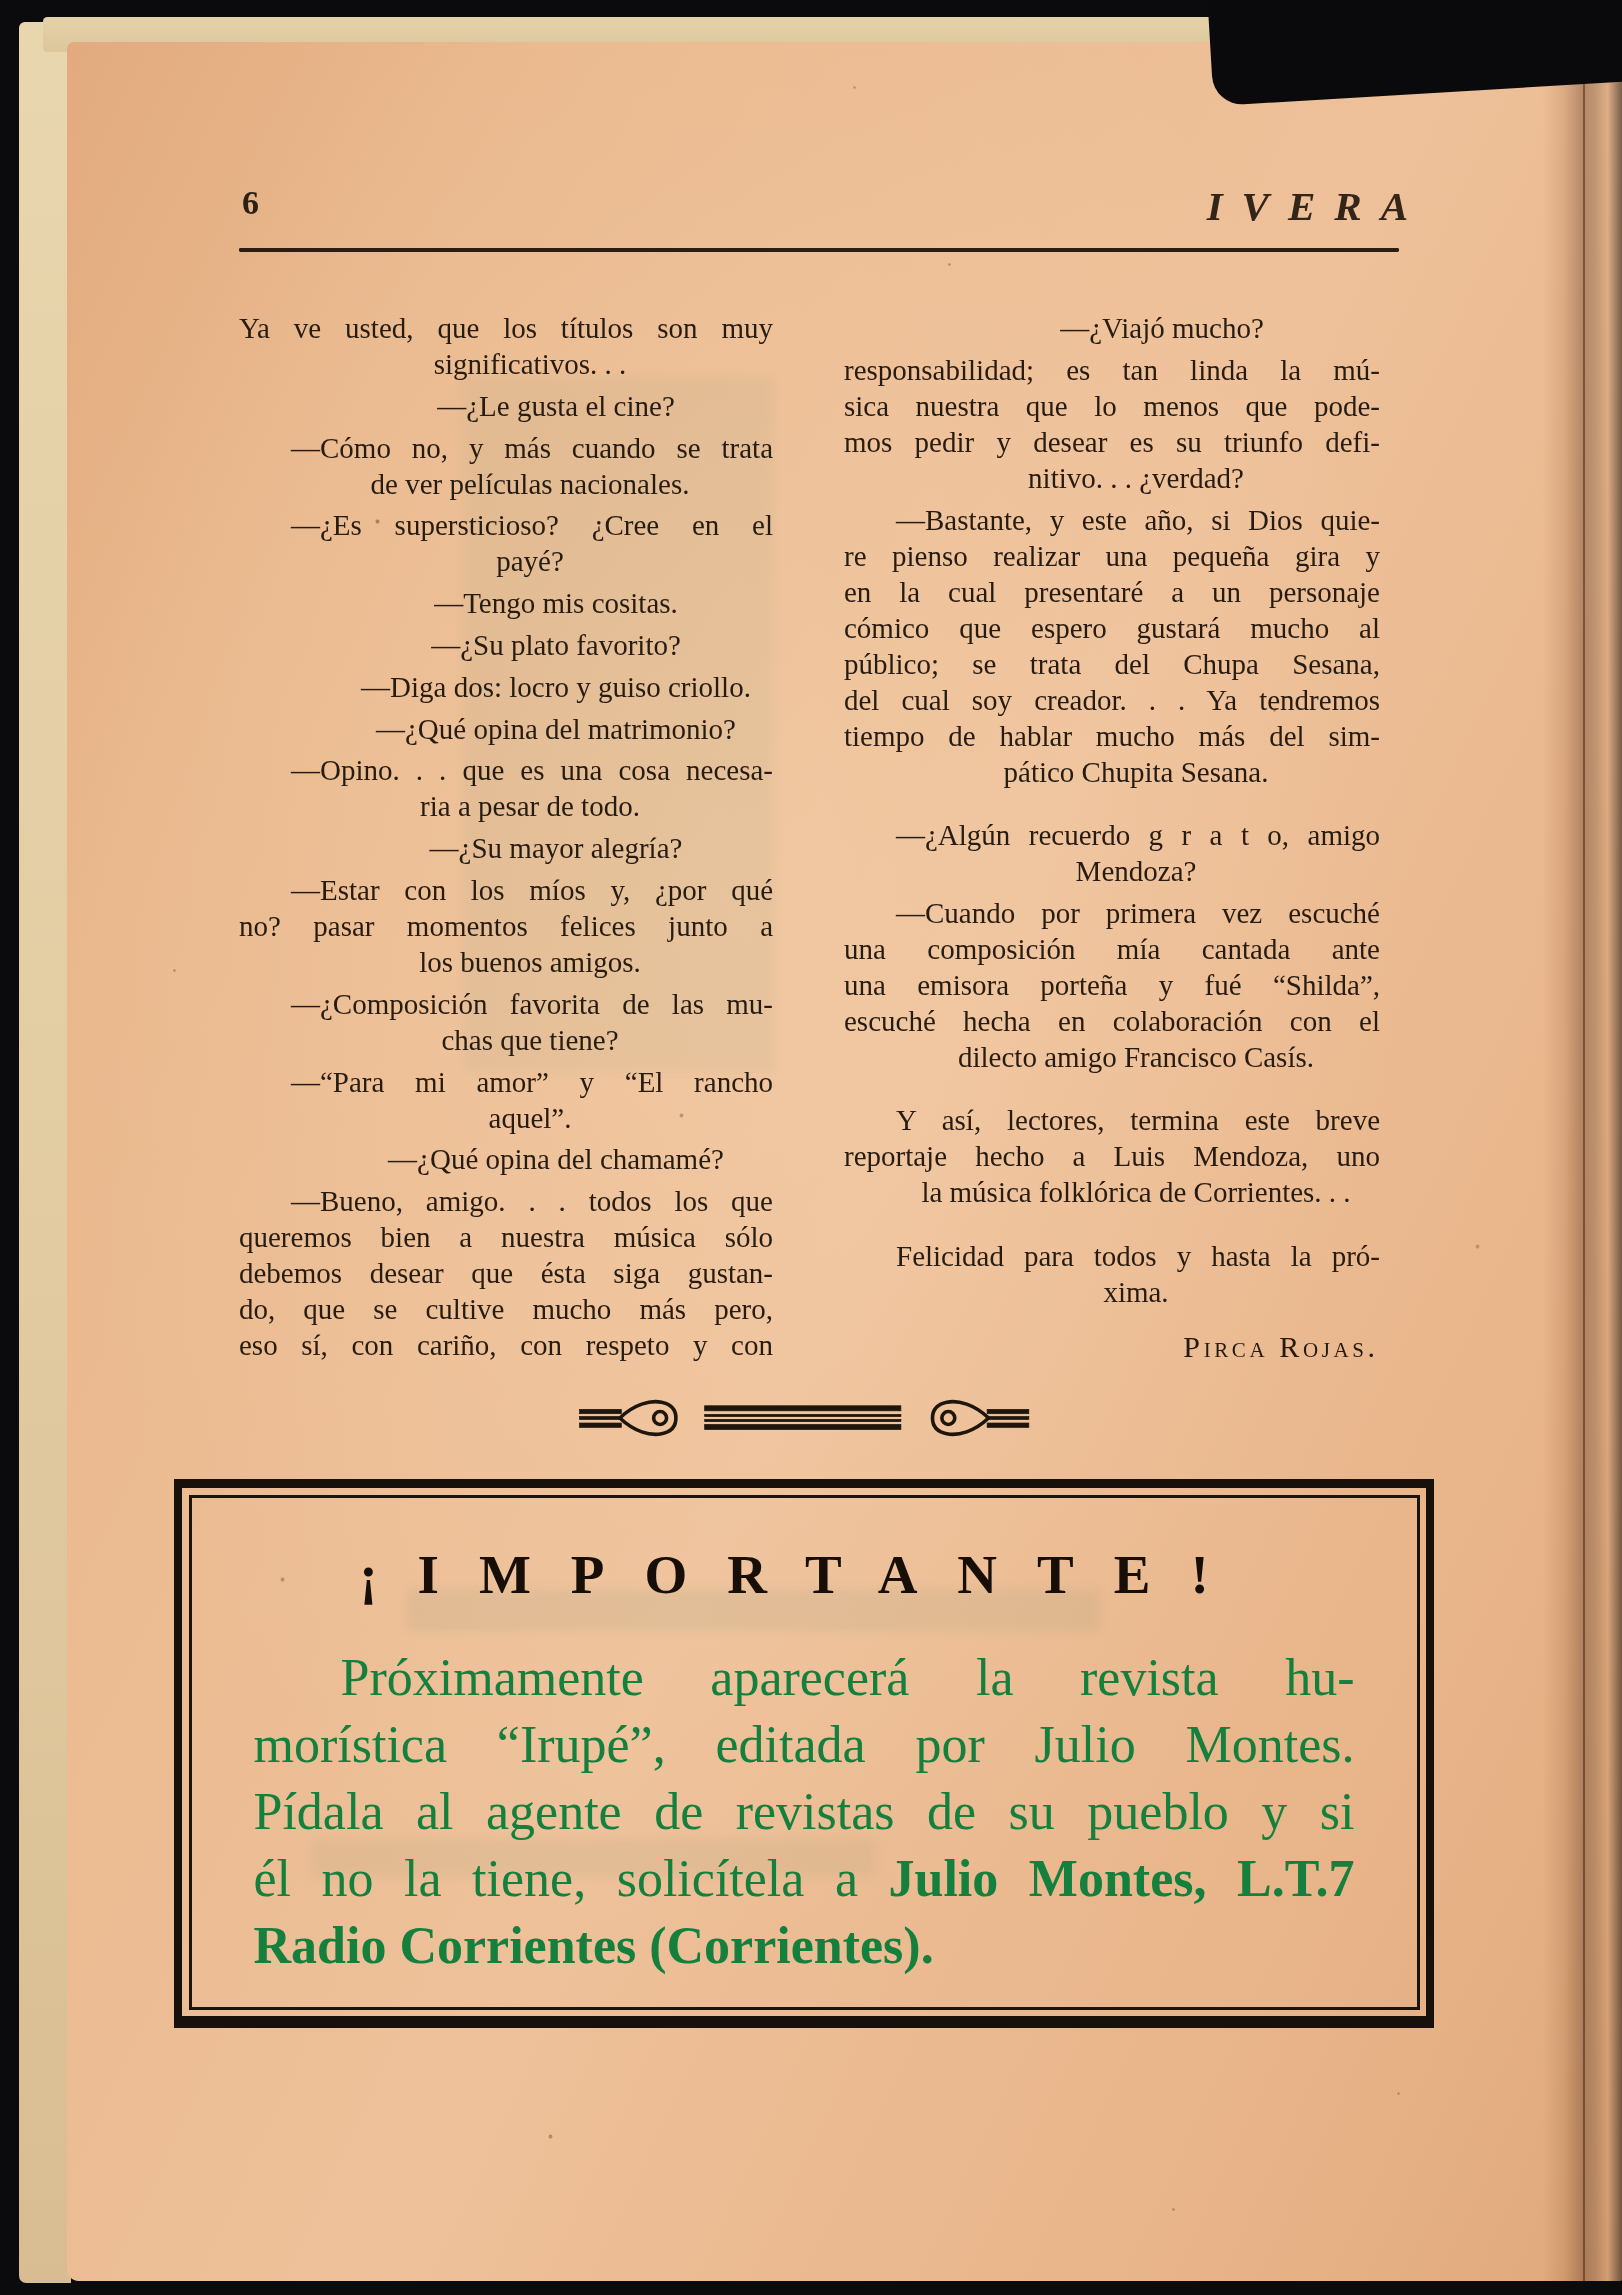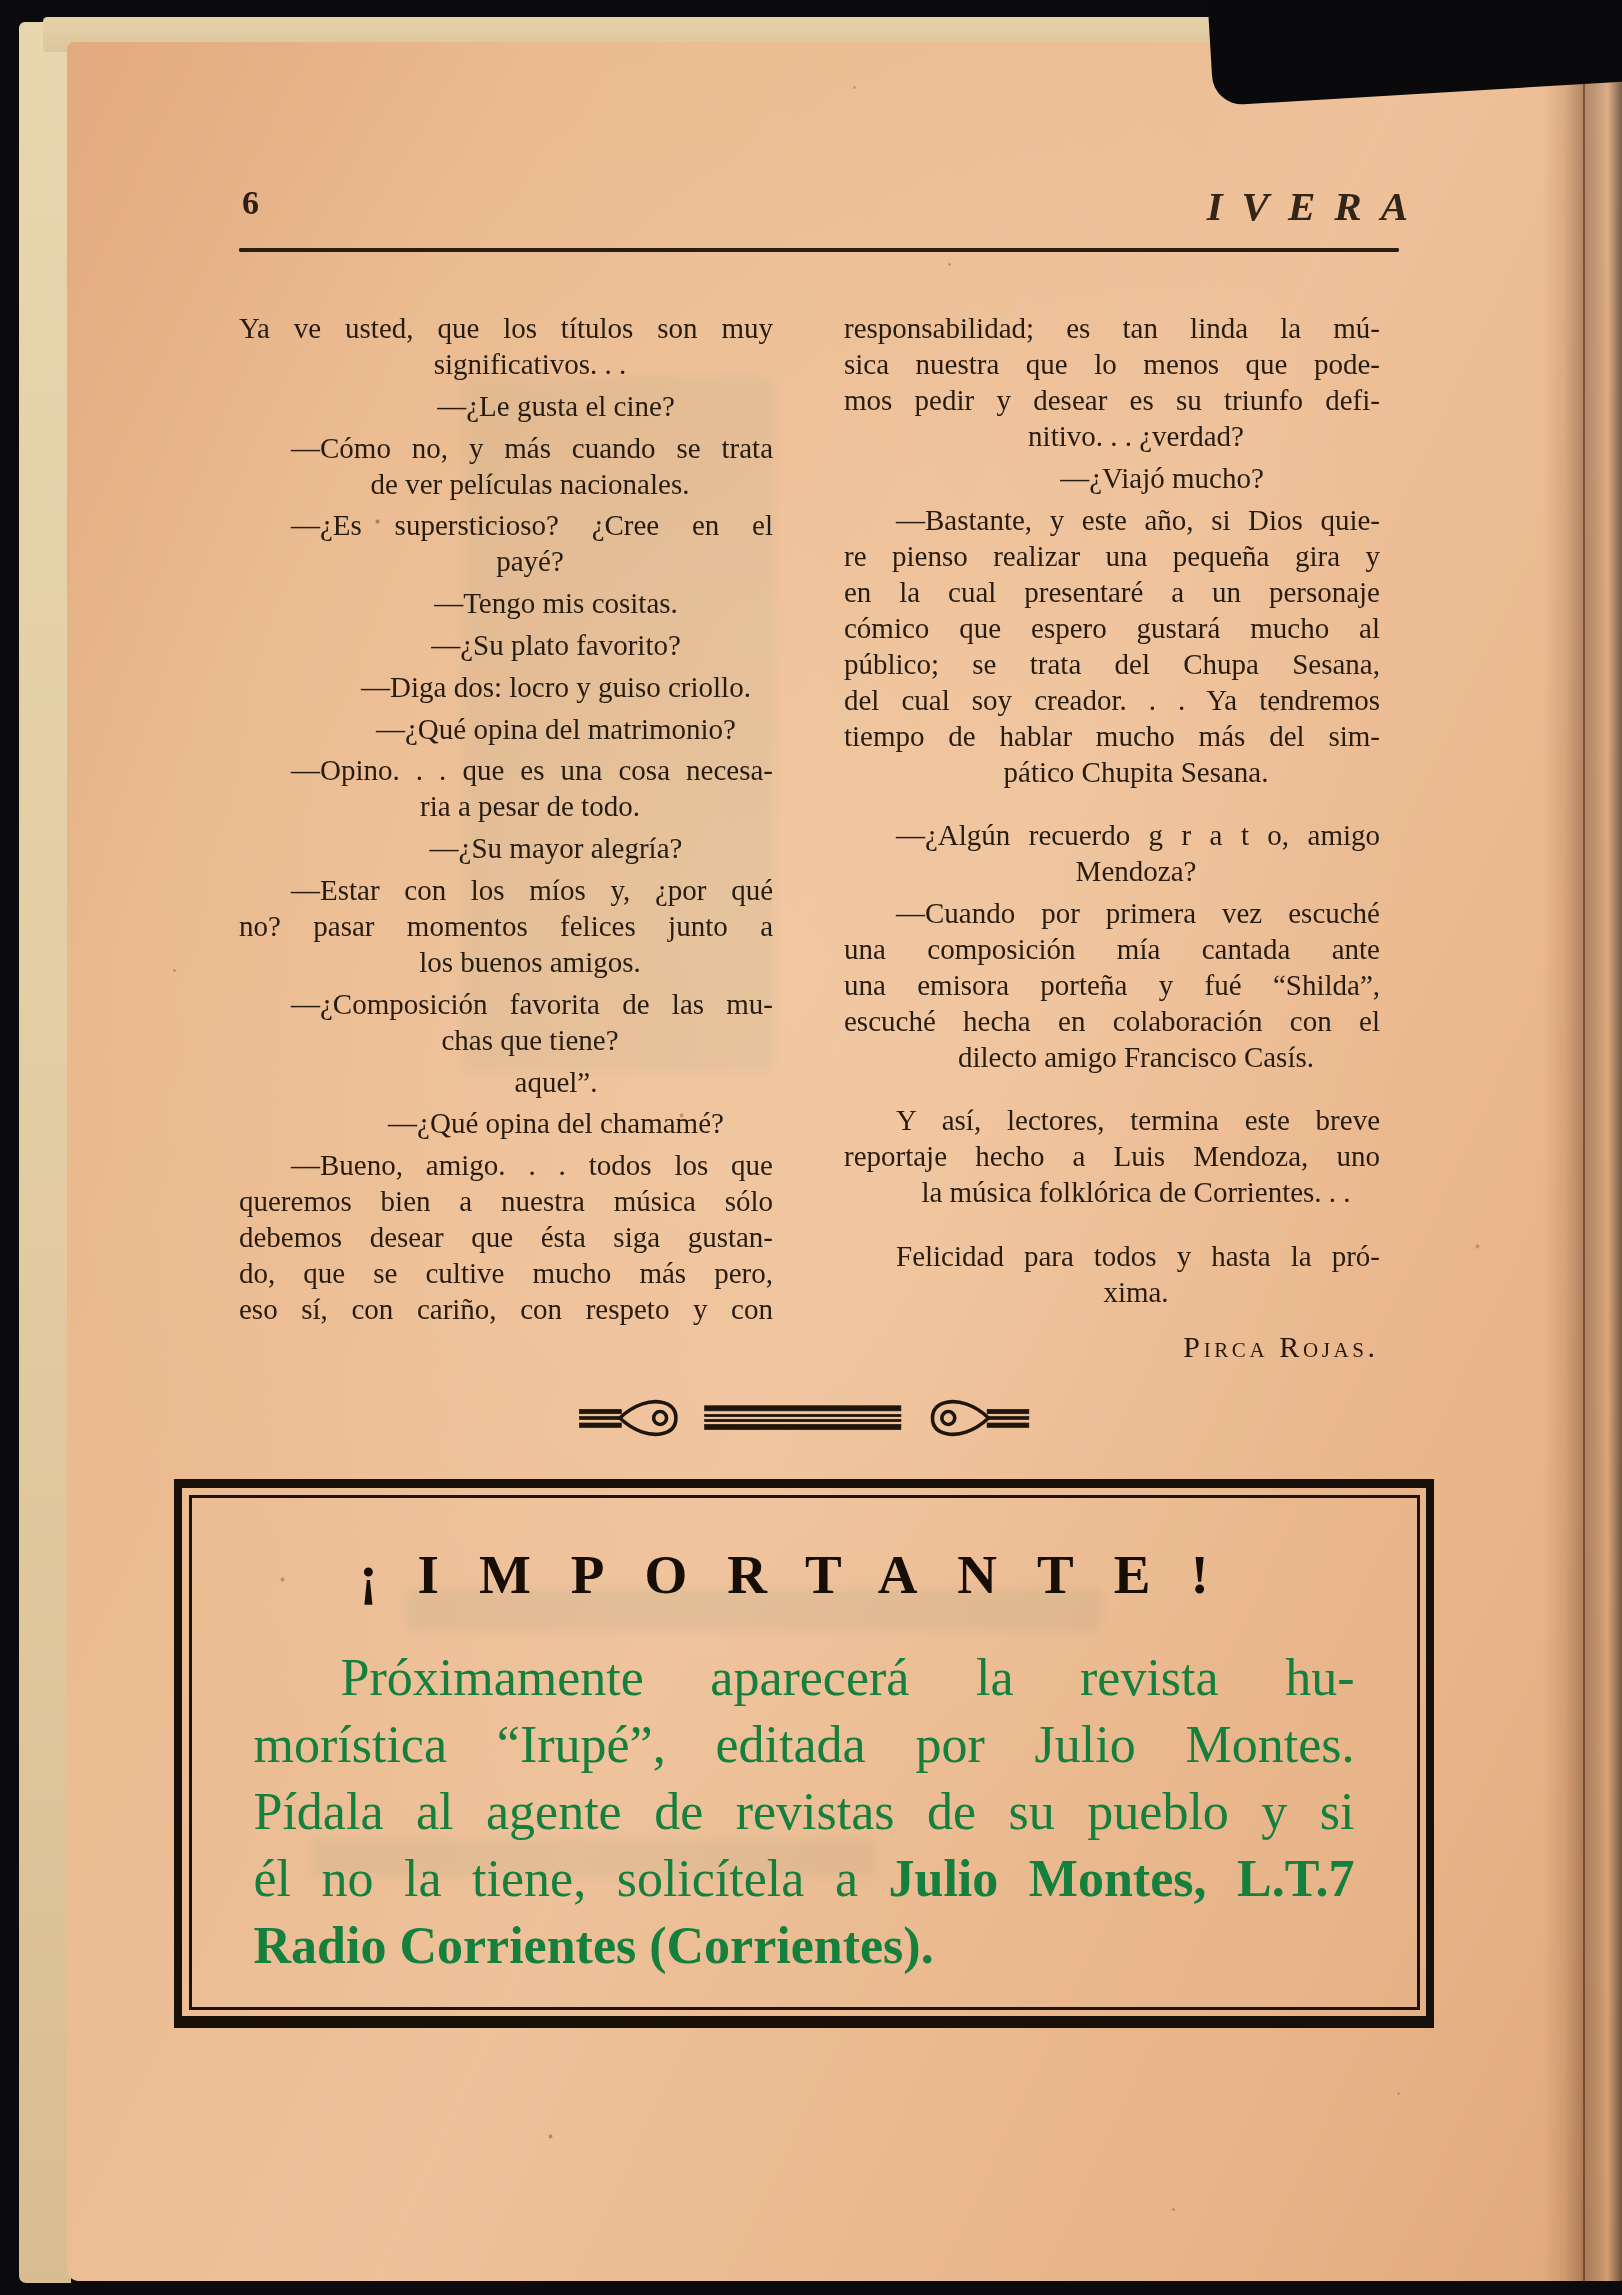--- a/index.html
+++ b/index.html
@@ -135,43 +135,44 @@
     <div class="para indent">
       <div class="line just">—Estar con los míos y, ¿por qué</div>
       <div class="line just">no? pasar momentos felices junto a</div>
       <div class="line flush">los buenos amigos.</div>
     </div>
     <div class="para indent">
       <div class="line just">—¿Composición favorita de las mu-</div>
       <div class="line flush">chas que tiene?</div>
     </div>
     <div class="para indent">
+      <div class="line just">—“Para mi amor” y “El rancho</div>
       <div class="line flush">aquel”.</div>
     </div>
     <div class="para indent">
       <div class="line flush">—¿Qué opina del chamamé?</div>
     </div>
     <div class="para indent">
       <div class="line just">—Bueno, amigo. . .  todos los que</div>
       <div class="line just">queremos bien a nuestra música sólo</div>
       <div class="line just">debemos desear que ésta siga gustan-</div>
       <div class="line just">do, que se cultive mucho más pero,</div>
       <div class="line just">eso sí, con cariño, con respeto y con</div>
     </div>
   </div>
 <div class="abs col col-right">
   <div>
+      <div class="para indent">
+        <div class="line flush">—¿Viajó mucho?</div>
+      </div>
       <div class="para">
         <div class="line just">responsabilidad; es tan linda la mú-</div>
         <div class="line just">sica nuestra que lo menos que pode-</div>
         <div class="line just">mos pedir y desear es su triunfo defi-</div>
         <div class="line flush">nitivo. . .  ¿verdad?</div>
-      </div>
-      <div class="para indent">
-        <div class="line flush">—¿Viajó mucho?</div>
       </div>
       <div class="para indent">
         <div class="line just">—Bastante, y este año, si Dios quie-</div>
         <div class="line just">re pienso realizar una pequeña gira y</div>
         <div class="line just">en la cual presentaré a un personaje</div>
         <div class="line just">cómico que espero gustará mucho al</div>
         <div class="line just">público; se trata del Chupa Sesana,</div>
         <div class="line just">del cual soy creador. . .  Ya tendremos</div>
         <div class="line just">tiempo de hablar mucho más del sim-</div>
         <div class="line flush">pático Chupita Sesana.</div>

